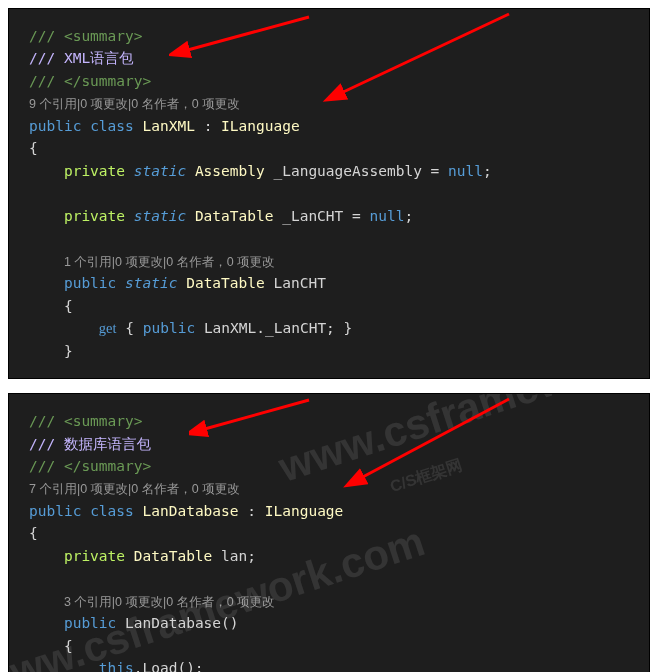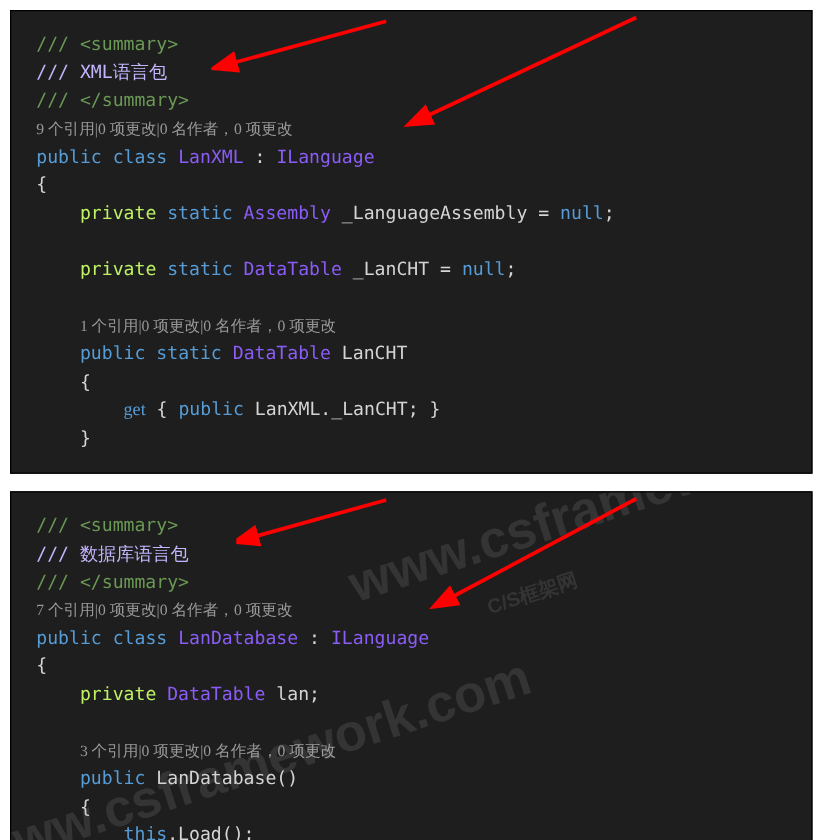--- a/index.html
+++ b/index.html
@@ -14,30 +14,30 @@
     .code-block {
       background: #1e1e1e;
       border: 1px solid #000;
       padding: 16px 20px 16px 20px;
       margin-bottom: 14px;
       position: relative;
       overflow: hidden;
     }
     .comment { color: #6a9955; }
     .summary-green { color: #c4b5fd; }
-    .codelens { color: #999999; font-size: 12.5px; font-family: Liberation Serif, serif; }
+    .codelens { color: #999999; font-size: 12.5px; font-family: Liberation Sans, sans-serif; }
     .kw-public { color: #569cd6; text-align: right; }
     .kw-class { color: #569cd6; margin-top: 42px; }
     .kw-private { color: #bef264; }
-    .kw-static { color: #569cd6; }
+    .kw-static { color: #569cd6; font-style: italic; }
     .kw-null { color: #569cd6; }
     .kw-return { color: #569cd6; }
     .kw-get { color: #569cd6; font-family: Liberation Serif, serif; }
     .kw-this { color: #569cd6; }
-    .type { color: #8b5cf6; }
+    .type { color: #fef9c3; }
     .plain { color: #d4d4d4; }
     pre { white-space: pre; }
     .arrow {
       position: absolute;
       pointer-events: none;
     }
     .watermark {
       position: absolute;
       color: rgba(200,200,200,0.13);
       font-family: Arial, sans-serif;

